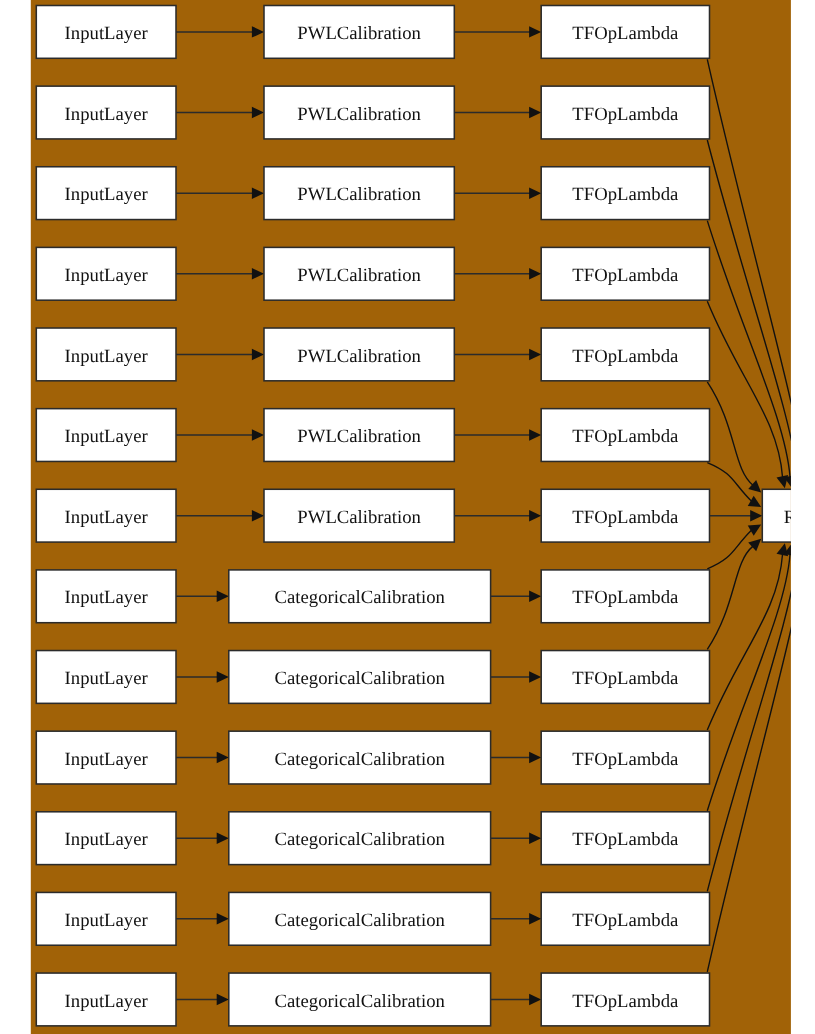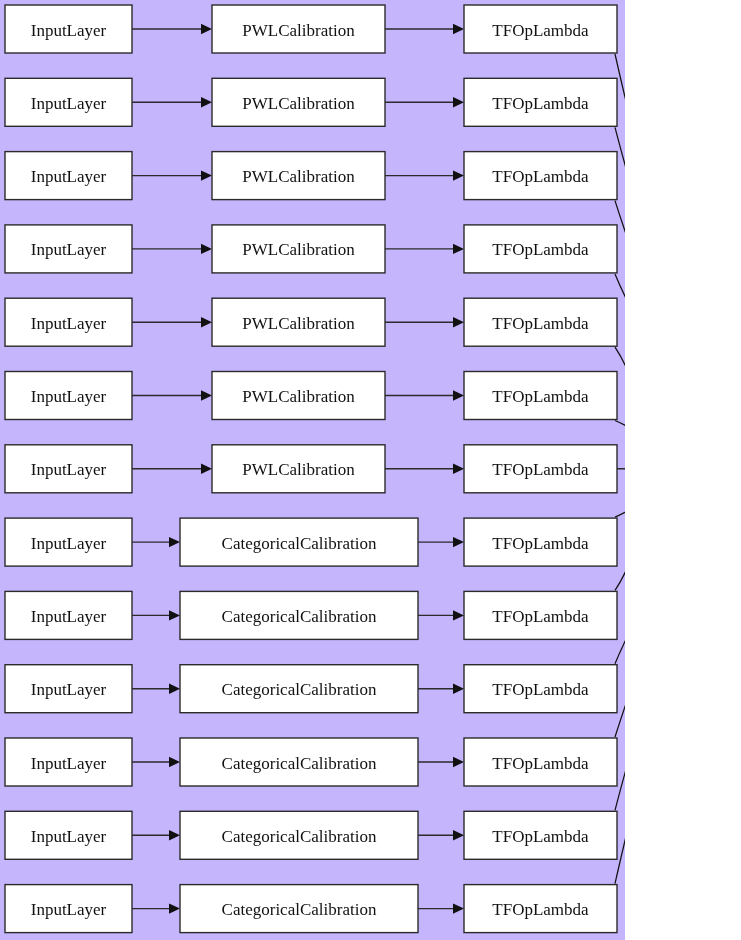--- a/index.html
+++ b/index.html
@@ -2,25 +2,26 @@
 <html><head>
 <meta charset="utf-8">
 <style>
   html, body {
     margin: 0;
     padding: 0;
     background: #ffffff;
   }
   #diagram-root {
     position: relative;
-    width: 625px;
+    width: 691px;
     height: 940px;
-    background: #c4b5fd;
+    background: #a16207;
     overflow: hidden;
     font-family: "Liberation Serif", "DejaVu Serif", serif;
+    margin-left: 28px;
   }
   svg#graph-canvas {
     display: block;
     width: 741px;
     height: 940px;
   }
   .node-box {
     fill: #ffffff;
     stroke: #2b2b2b;
     stroke-width: 1.4px;

